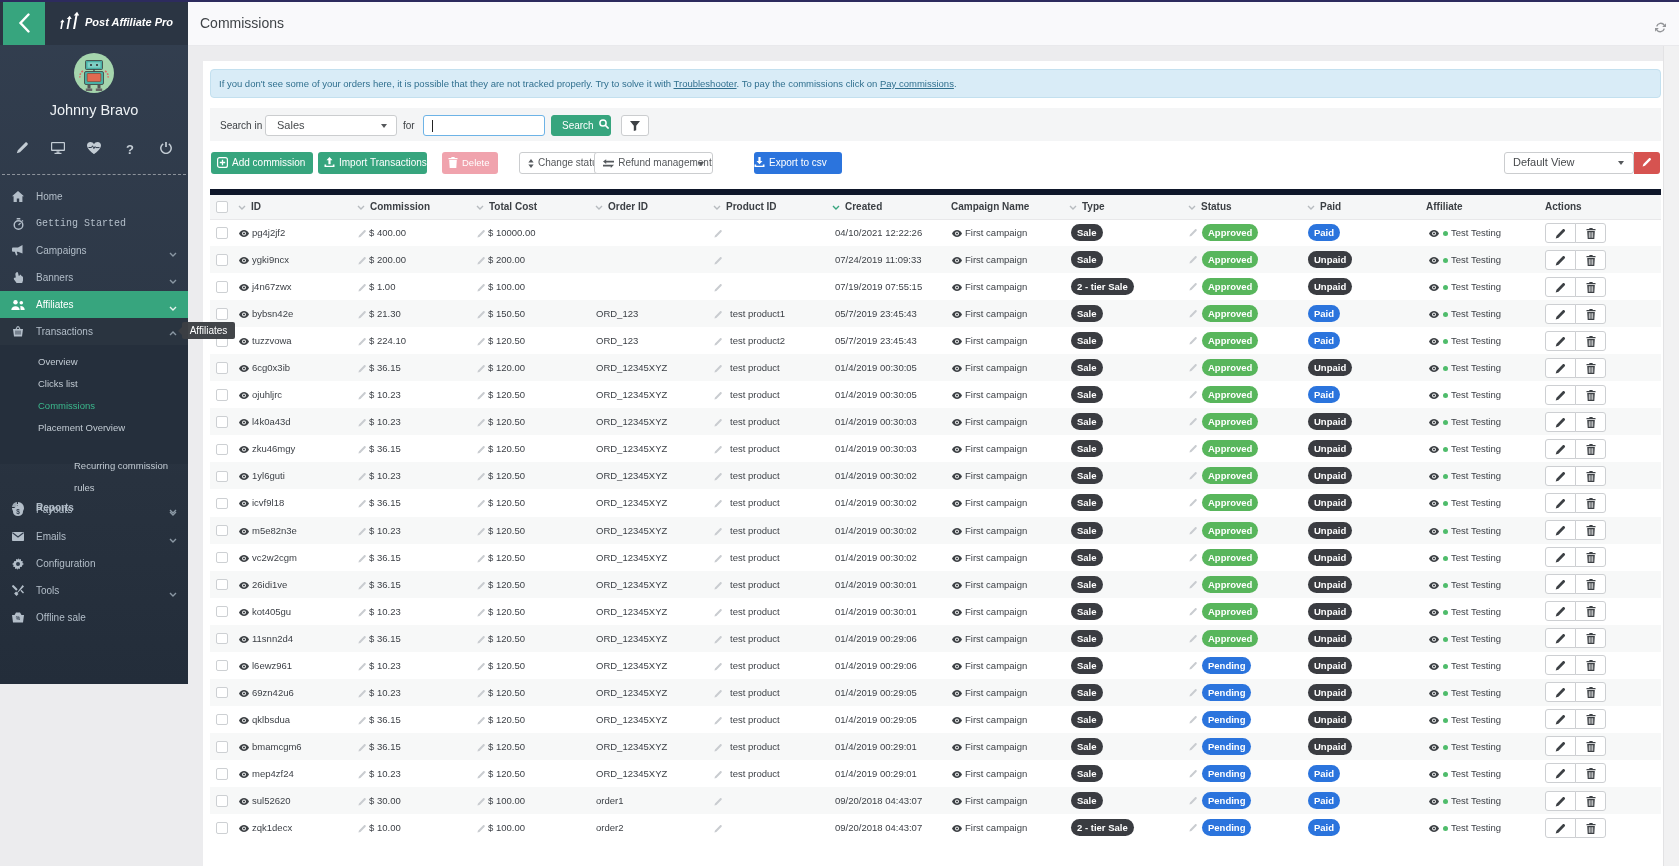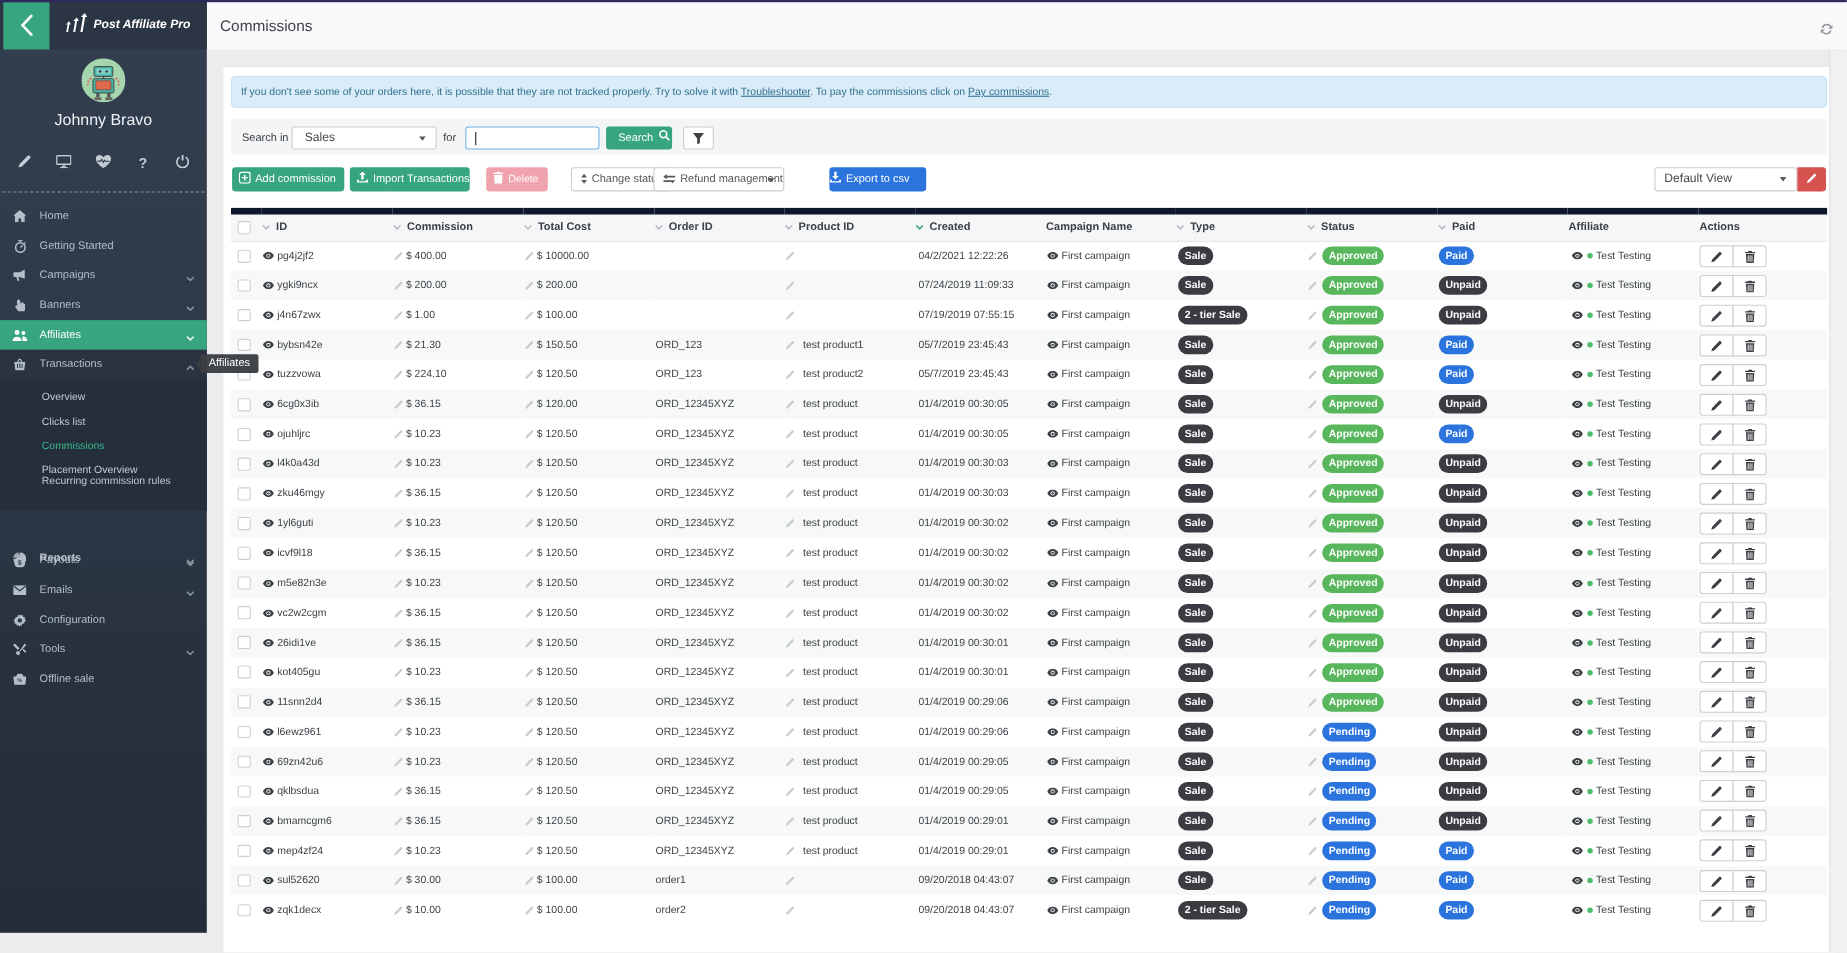--- a/index.html
+++ b/index.html
@@ -1,19 +1,19 @@
 <!DOCTYPE html>
 <html><head><meta charset="utf-8"><title>Commissions</title><style>
 * { margin:0; padding:0; box-sizing:border-box; }
 html,body { width:1679px; height:866px; overflow:hidden; font-family:"Liberation Sans",sans-serif; background:#ececee; }
 #stage { position:relative; width:1679px; height:866px; }
 #topline { position:absolute; left:0; top:0; width:1679px; height:2px; background:#2d2b5e; z-index:90; }
 
 
-#sidebar { position:absolute; left:0; top:0; width:188px; height:848px; background:linear-gradient(180deg,#333f50 0%,#2d3847 45%,#28323f 70%,#232d3a 100%); z-index:40; }
+#sidebar { position:absolute; left:0; top:0; width:188px; height:684px; background:linear-gradient(180deg,#333f50 0%,#2d3847 45%,#28323f 70%,#232d3a 100%); z-index:40; }
 #shead { position:absolute; left:0; top:0; width:188px; height:45px; background:#2b3543; }
 #back { position:absolute; left:3px; top:2px; width:42px; height:43px; background:#37a57e; text-align:center; }
 #back svg { margin-top:11px; }
 #slogo { position:absolute; left:55px; top:10px; }
 #slogotxt { position:absolute; left:85px; top:0; width:104px; height:45px; line-height:45px; color:#fff; font-size:11px; font-weight:bold; font-style:italic; letter-spacing:0; }
 #avatar { position:absolute; left:74px; top:53px; width:40px; height:40px; }
 #uname { position:absolute; left:0; top:102px; width:188px; text-align:center; color:#eef2f5; font-size:14.5px; }
 .uic { position:absolute; top:140px; color:#c3ccd4; width:36px; text-align:center; height:16px; }
 #udash { position:absolute; left:2px; right:2px; top:174px; border-top:1px dashed rgba(255,255,255,0.45); }
 .mi { position:absolute; left:0; width:188px; height:27px; color:#b3bec9; font-size:10px; }
@@ -159,21 +159,21 @@
         </svg></span>
     <div id="udash"></div>
     <div class="mi" style="top:183px;">
         <span class="mic" style="">
           <svg width="12" height="11" viewBox="0 0 12 11">
             <path d="M6 0L0 5.2h1.6V11h3.2V7.6h2.4V11h3.2V5.2H12z" fill="currentColor"></path>
           </svg>
         </span>
         <span class="mlb">Home</span>
       </div>
-    <div class="mi" style="top:210px;">
+    <div class="mi" style="top:210px;font-family:Liberation Mono, monospace;">
         <span class="mic" style="">
           <svg width="11" height="12" viewBox="0 0 11 12">
             <rect x="3.7" y="0" width="3.6" height="1.5" fill="currentColor"></rect>
             <circle cx="5.5" cy="7" r="4.3" fill="none" stroke="currentColor" stroke-width="1.4"></circle>
             <path d="M5.5 7L7.6 5" stroke="currentColor" stroke-width="1.2"></path>
             <path d="M9 2.4l1 1" stroke="currentColor" stroke-width="1.2"></path>
           </svg>
         </span>
         <span class="mlb">Getting Started</span>
       </div>
@@ -223,21 +223,21 @@
         <span class="mlb">Transactions</span>
         <span class="mch" style="transform:rotate(180deg)"><svg width="8" height="5" viewBox="0 0 8 5" style="vertical-align:middle">
             <path d="M1 1l3 3 3-3" fill="none" stroke="#8b98a4" stroke-width="1.4"></path>
           </svg></span>
       </div>
     <div id="submenu">
       <div class="smi" style="top:6px;">Overview</div>
       <div class="smi" style="top:28px;">Clicks list</div>
       <div class="smi" style="top:50px; color:#3bb98d;">Commissions</div>
       <div class="smi" style="top:72px;">Placement Overview</div>
-      <div class="smi" style="top:82px;">Recurring commission rules</div>
+      <div class="smi" style="top:110px;margin-left:36px;">Recurring commission rules</div>
     </div>
     <div class="mi" style="top:494px;font-weight:bold;">
         <span class="mic" style="">
           <svg width="12" height="12" viewBox="0 0 12 12">
             <path d="M6 0a6 6 0 11-6 6h6z" fill="currentColor"></path>
             <path d="M5 0a6 6 0 00-5 5h5z" fill="currentColor" opacity="0.85"></path>
           </svg>
         </span>
         <span class="mlb">Reports</span>
         <span class="mch"><svg width="8" height="5" viewBox="0 0 8 5" style="vertical-align:middle">
@@ -423,21 +423,21 @@
               <td class="c-m"><svg width="8" height="9" viewBox="0 0 8 9" style="vertical-align:middle">
                   <path d="M0.4 8.6L1 6.6 6.1 1.3c.3-.3.9-.3 1.2 0l.3.3c.3.3.3.9 0 1.2L2.4 8.1z" fill="#c9ccd0"></path>
                 </svg><span class="ml3">$ 400.00</span></td>
               <td class="c-m"><svg width="8" height="9" viewBox="0 0 8 9" style="vertical-align:middle">
                   <path d="M0.4 8.6L1 6.6 6.1 1.3c.3-.3.9-.3 1.2 0l.3.3c.3.3.3.9 0 1.2L2.4 8.1z" fill="#c9ccd0"></path>
                 </svg><span class="ml3">$ 10000.00</span></td>
               <td class="c-or"></td>
               <td class="c-pr"><svg width="8" height="9" viewBox="0 0 8 9" style="vertical-align:middle">
                   <path d="M0.4 8.6L1 6.6 6.1 1.3c.3-.3.9-.3 1.2 0l.3.3c.3.3.3.9 0 1.2L2.4 8.1z" fill="#c9ccd0"></path>
                 </svg></td>
-              <td class="c-cr">04/2/2021 12:22:26</td>
+              <td class="c-cr">04/10/2021 12:22:26</td>
               <td class="c-ca"><svg width="10" height="7" viewBox="0 0 10 7" style="vertical-align:middle">
                   <path d="M5 0C2.9 0 1 1.3 0 3.5 1 5.7 2.9 7 5 7s4-1.3 5-3.5C9 1.3 7.1 0 5 0z" fill="#3d4145"></path>
                   <circle cx="5" cy="3.5" r="1.9" fill="#fff"></circle>
                   <circle cx="5" cy="3.5" r="1.1" fill="#3d4145"></circle>
                 </svg><span class="ml3">First campaign</span></td>
               <td class="c-ty"><span class="badge b-dark">Sale</span></td>
               <td class="c-st"><svg width="8" height="9" viewBox="0 0 8 9" style="vertical-align:middle">
                   <path d="M0.4 8.6L1 6.6 6.1 1.3c.3-.3.9-.3 1.2 0l.3.3c.3.3.3.9 0 1.2L2.4 8.1z" fill="#c9ccd0"></path>
                 </svg><span class="badge b-green ml5">Approved</span></td>
               <td class="c-pa"><span class="badge b-blue">Paid</span></td>

